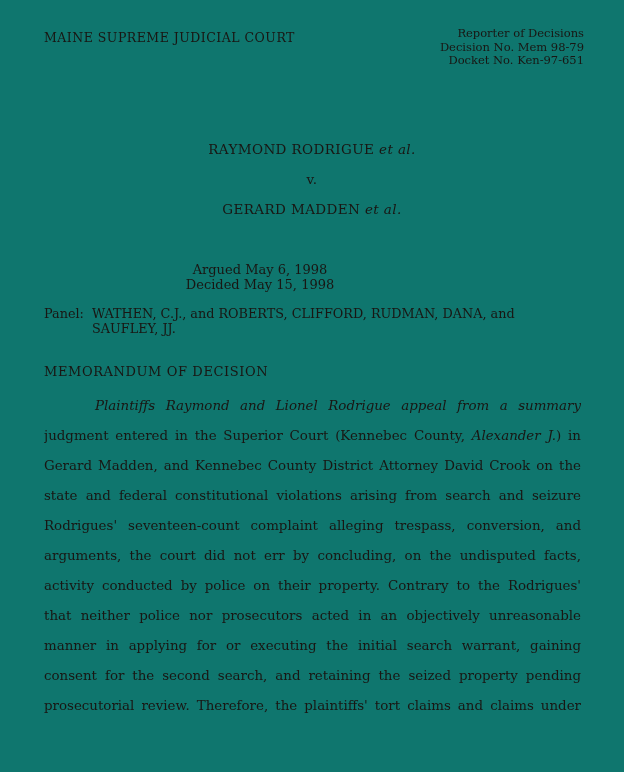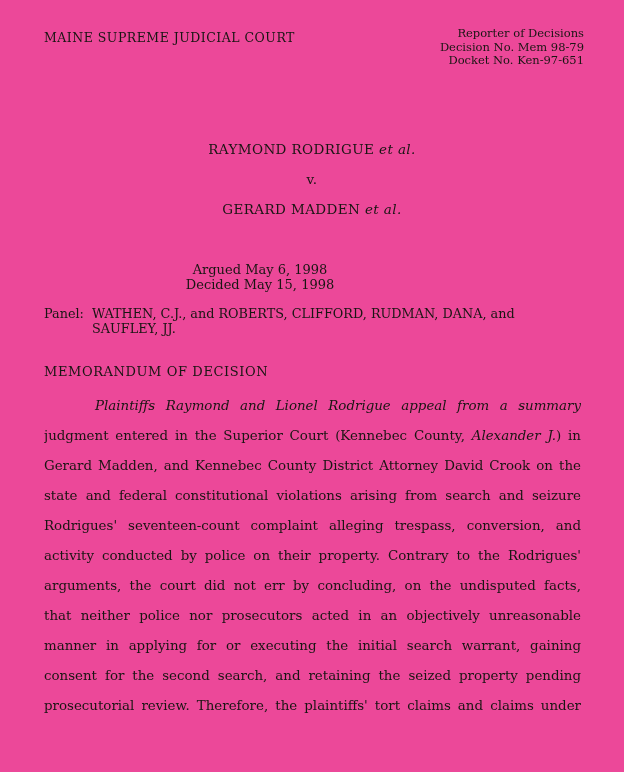--- a/index.html
+++ b/index.html
@@ -2,21 +2,21 @@
 <html><head>
 <meta charset="utf-8">
 <style>
   html, body { margin: 0; padding: 0; }
   body { background: #e8e8e6; }
   .page {
     position: relative;
     width: 624px;
     height: 772px;
     margin: 0 auto;
-    background: #ec4899;
+    background: #0f766e;
     color: #191613;
     font-family: "DejaVu Serif", "Liberation Serif", serif;
     overflow: hidden;
   }
   .header-row {
     position: absolute;
     top: 27px;
     left: 44px;
     width: 540px;
     display: flex;
@@ -126,21 +126,21 @@
   </div>
 
   <div class="memo-heading">MEMORANDUM OF DECISION</div>
 
   <div class="memo-body">
       <div class="line indent"><span>Plaintiffs Raymond and Lionel Rodrigue appeal from a summary</span></div>
       <div class="line"><span>judgment entered in the Superior Court (Kennebec County, </span><span class="it">Alexander J.</span><span>) in</span></div>
       <div class="line"><span>Gerard Madden, and Kennebec County District Attorney David Crook on the</span></div>
       <div class="line"><span>state and federal constitutional violations arising from search and seizure</span></div>
       <div class="line"><span>Rodrigues' seventeen-count complaint alleging trespass, conversion, and</span></div>
+      <div class="line"><span>arguments, the court did not err by concluding, on the undisputed facts,</span></div>
       <div class="line"><span>activity conducted by police on their property. Contrary to the Rodrigues'</span></div>
-      <div class="line"><span>arguments, the court did not err by concluding, on the undisputed facts,</span></div>
       <div class="line"><span>that neither police nor prosecutors acted in an objectively unreasonable</span></div>
       <div class="line"><span>manner in applying for or executing the initial search warrant, gaining</span></div>
       <div class="line"><span>consent for the second search, and retaining the seized property pending</span></div>
       <div class="line"><span>prosecutorial review. Therefore, the plaintiffs' tort claims and claims under</span></div>
     </div>
 
 </div>
 
 </body></html>

